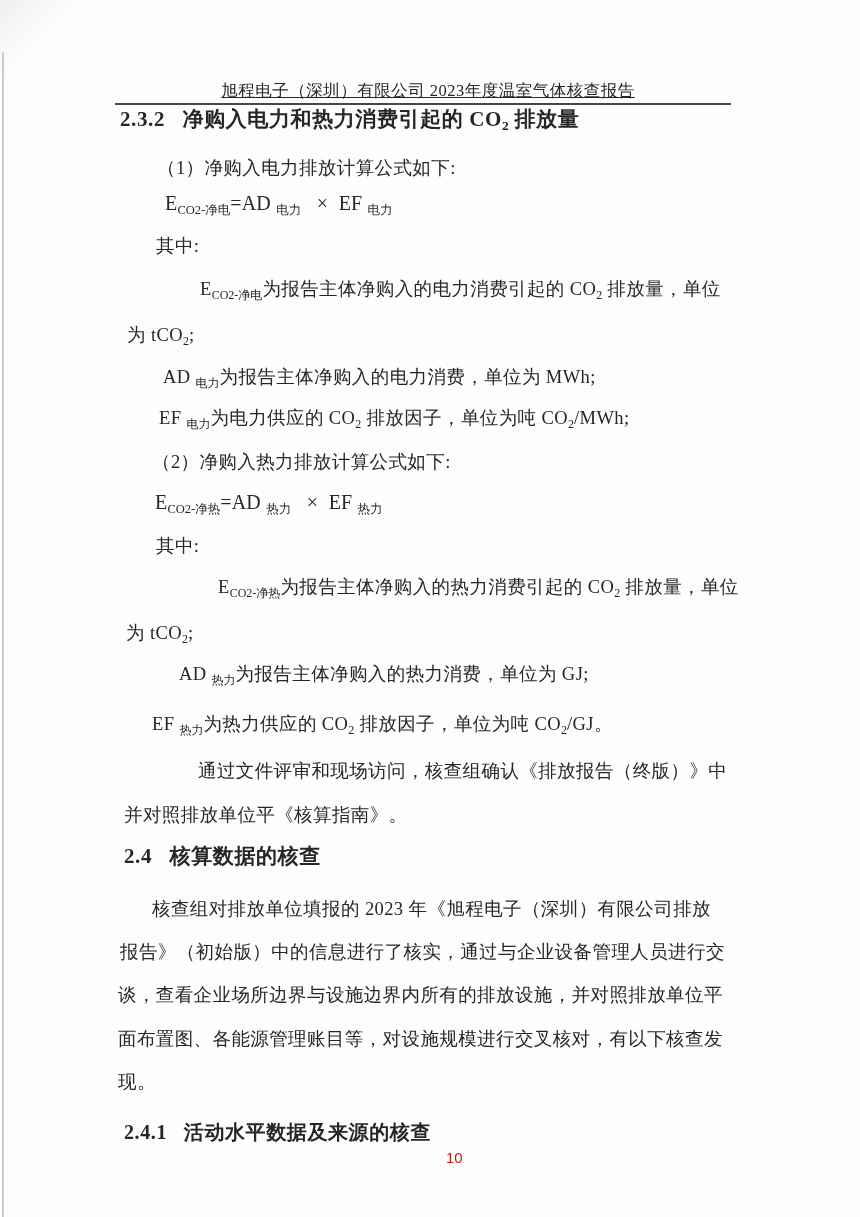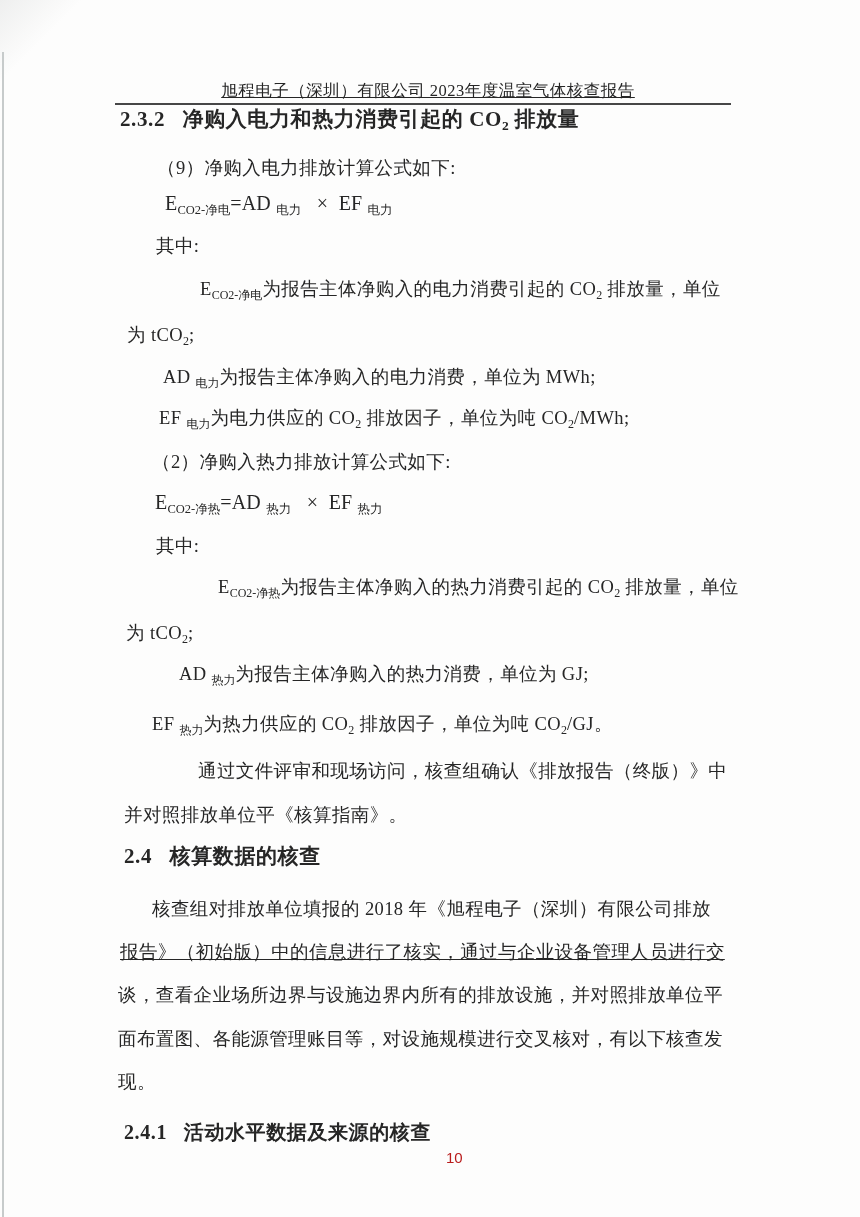--- a/index.html
+++ b/index.html
@@ -94,38 +94,38 @@
 <body>
 
 <div class="scan-page"></div>
 <div class="edge-line"></div>
 
 <div class="header-title">旭程电子（深圳）有限公司 2023年度温室气体核查报告</div>
 <div class="header-rule"></div>
 
 <div>
     <div class="line h1" style="left: 120px; top: 106px;"><span>2.3.2   净购入电力和热力消费引起的 CO</span><span class="sub">2</span><span> 排放量</span></div>
-    <div class="line" style="left: 157px; top: 155px;"><span>（9）净购入电力排放计算公式如下:</span></div>
+    <div class="line" style="left: 157px; top: 155px;"><span>（1）净购入电力排放计算公式如下:</span></div>
     <div class="line formula" style="left: 165px; top: 190px;"><span>E</span><span class="sub">CO2-净电</span><span>=AD </span><span class="sub">电力</span><span>   ×  EF </span><span class="sub">电力</span></div>
     <div class="line" style="left: 156px; top: 233px;"><span>其中:</span></div>
     <div class="line" style="left: 200px; top: 276px;"><span>E</span><span class="sub">CO2-净电</span><span>为报告主体净购入的电力消费引起的 CO</span><span class="sub">2</span><span> 排放量，单位</span></div>
     <div class="line" style="left: 127px; top: 322px;"><span>为 tCO</span><span class="sub">2</span><span>;</span></div>
     <div class="line" style="left: 163px; top: 364px;"><span>AD </span><span class="sub">电力</span><span>为报告主体净购入的电力消费，单位为 MWh;</span></div>
     <div class="line" style="left: 159px; top: 405px;"><span>EF </span><span class="sub">电力</span><span>为电力供应的 CO</span><span class="sub">2</span><span> 排放因子，单位为吨 CO</span><span class="sub">2</span><span>/MWh;</span></div>
     <div class="line" style="left: 152px; top: 449px;"><span>（2）净购入热力排放计算公式如下:</span></div>
     <div class="line formula" style="left: 155px; top: 489px;"><span>E</span><span class="sub">CO2-净热</span><span>=AD </span><span class="sub">热力</span><span>   ×  EF </span><span class="sub">热力</span></div>
     <div class="line" style="left: 156px; top: 533px;"><span>其中:</span></div>
     <div class="line" style="left: 218px; top: 574px;"><span>E</span><span class="sub">CO2-净热</span><span>为报告主体净购入的热力消费引起的 CO</span><span class="sub">2</span><span> 排放量，单位</span></div>
     <div class="line" style="left: 126px; top: 620px;"><span>为 tCO</span><span class="sub">2</span><span>;</span></div>
     <div class="line" style="left: 155px; top: 661px; margin-left: 24px;"><span>AD </span><span class="sub">热力</span><span>为报告主体净购入的热力消费，单位为 GJ;</span></div>
     <div class="line" style="left: 152px; top: 711px;"><span>EF </span><span class="sub">热力</span><span>为热力供应的 CO</span><span class="sub">2</span><span> 排放因子，单位为吨 CO</span><span class="sub">2</span><span>/GJ。</span></div>
     <div class="line" style="left: 198px; top: 758px;"><span>通过文件评审和现场访问，核查组确认《排放报告（终版）》中</span></div>
     <div class="line" style="left: 124px; top: 802px;"><span>并对照排放单位平《核算指南》。</span></div>
     <div class="line h1" style="left: 124px; top: 843px;"><span>2.4   核算数据的核查</span></div>
-    <div class="line" style="left: 152px; top: 896px;"><span>核查组对排放单位填报的 2018 年《旭程电子（深圳）有限公司排放</span></div>
-    <div class="line" style="left: 120px; top: 939px; text-decoration: underline;"><span>报告》（初始版）中的信息进行了核实，通过与企业设备管理人员进行交</span></div>
+    <div class="line" style="left: 152px; top: 896px;"><span>核查组对排放单位填报的 2023 年《旭程电子（深圳）有限公司排放</span></div>
+    <div class="line" style="left: 120px; top: 939px;"><span>报告》（初始版）中的信息进行了核实，通过与企业设备管理人员进行交</span></div>
     <div class="line" style="left: 118px; top: 982px;"><span>谈，查看企业场所边界与设施边界内所有的排放设施，并对照排放单位平</span></div>
     <div class="line" style="left: 118px; top: 1026px; text-align: center;"><span>面布置图、各能源管理账目等，对设施规模进行交叉核对，有以下核查发</span></div>
     <div class="line" style="left: 118px; top: 1069px;"><span>现。</span></div>
     <div class="line h2" style="left: 124px; top: 1119px;"><span>2.4.1   活动水平数据及来源的核查</span></div>
   </div>
 
 <div class="page-number">10</div>
 
 </body></html>

